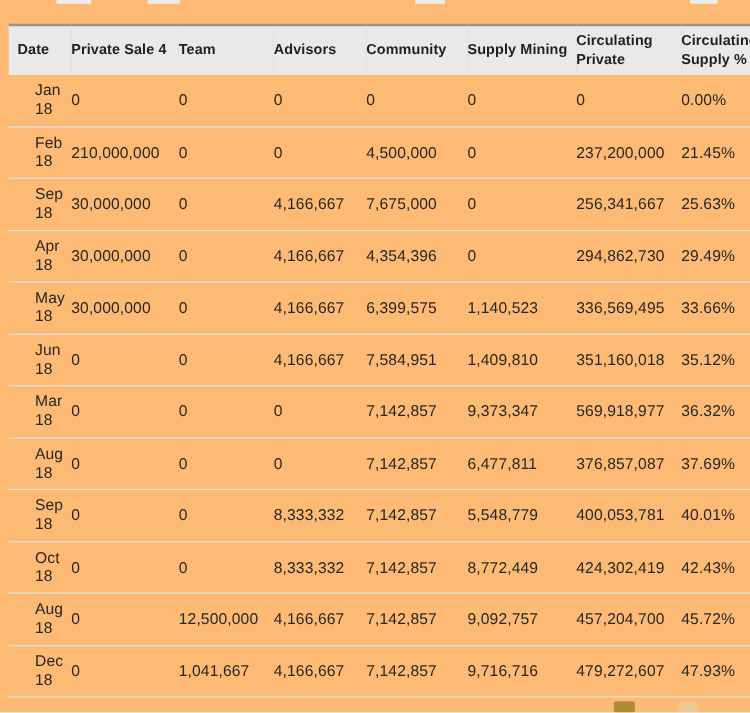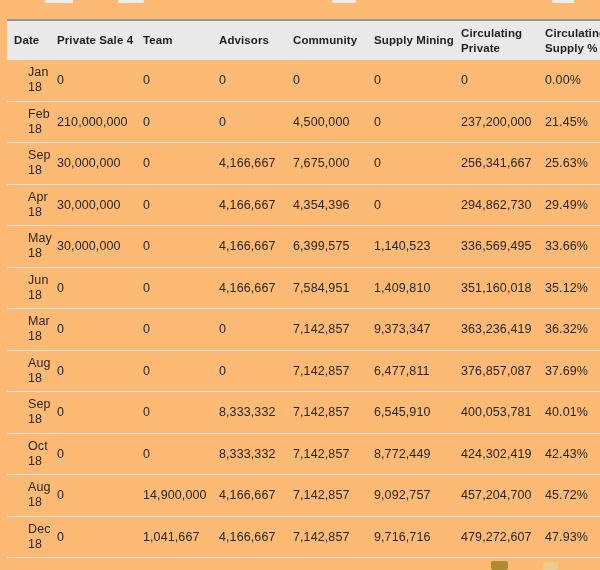--- a/index.html
+++ b/index.html
@@ -223,21 +223,21 @@
   <tr>
     <td class="date-cell">
       <span>Mar</span>
       <span>18</span>
     </td>
     <td>0</td>
     <td>0</td>
     <td>0</td>
     <td>7,142,857</td>
     <td>9,373,347</td>
-    <td>363,236,419</td>
+    <td>569,918,977</td>
     <td>36.32%</td>
   </tr>
 
   <tr>
     <td class="date-cell">
       <span>Aug</span>
       <span>18</span>
     </td>
     <td>0</td>
     <td>0</td>
@@ -250,21 +250,21 @@
 
   <tr>
     <td class="date-cell">
       <span>Sep</span>
       <span>18</span>
     </td>
     <td>0</td>
     <td>0</td>
     <td>8,333,332</td>
     <td>7,142,857</td>
-    <td>6,545,910</td>
+    <td>5,548,779</td>
     <td>400,053,781</td>
     <td>40.01%</td>
   </tr>
 
   <tr>
     <td class="date-cell">
       <span>Oct</span>
       <span>18</span>
     </td>
     <td>0</td>
@@ -275,21 +275,21 @@
     <td>424,302,419</td>
     <td>42.43%</td>
   </tr>
 
   <tr>
     <td class="date-cell">
       <span>Aug</span>
       <span>18</span>
     </td>
     <td>0</td>
-    <td>14,900,000</td>
+    <td>12,500,000</td>
     <td>4,166,667</td>
     <td>7,142,857</td>
     <td>9,092,757</td>
     <td>457,204,700</td>
     <td>45.72%</td>
   </tr>
 
   <tr>
     <td class="date-cell">
       <span>Dec</span>

